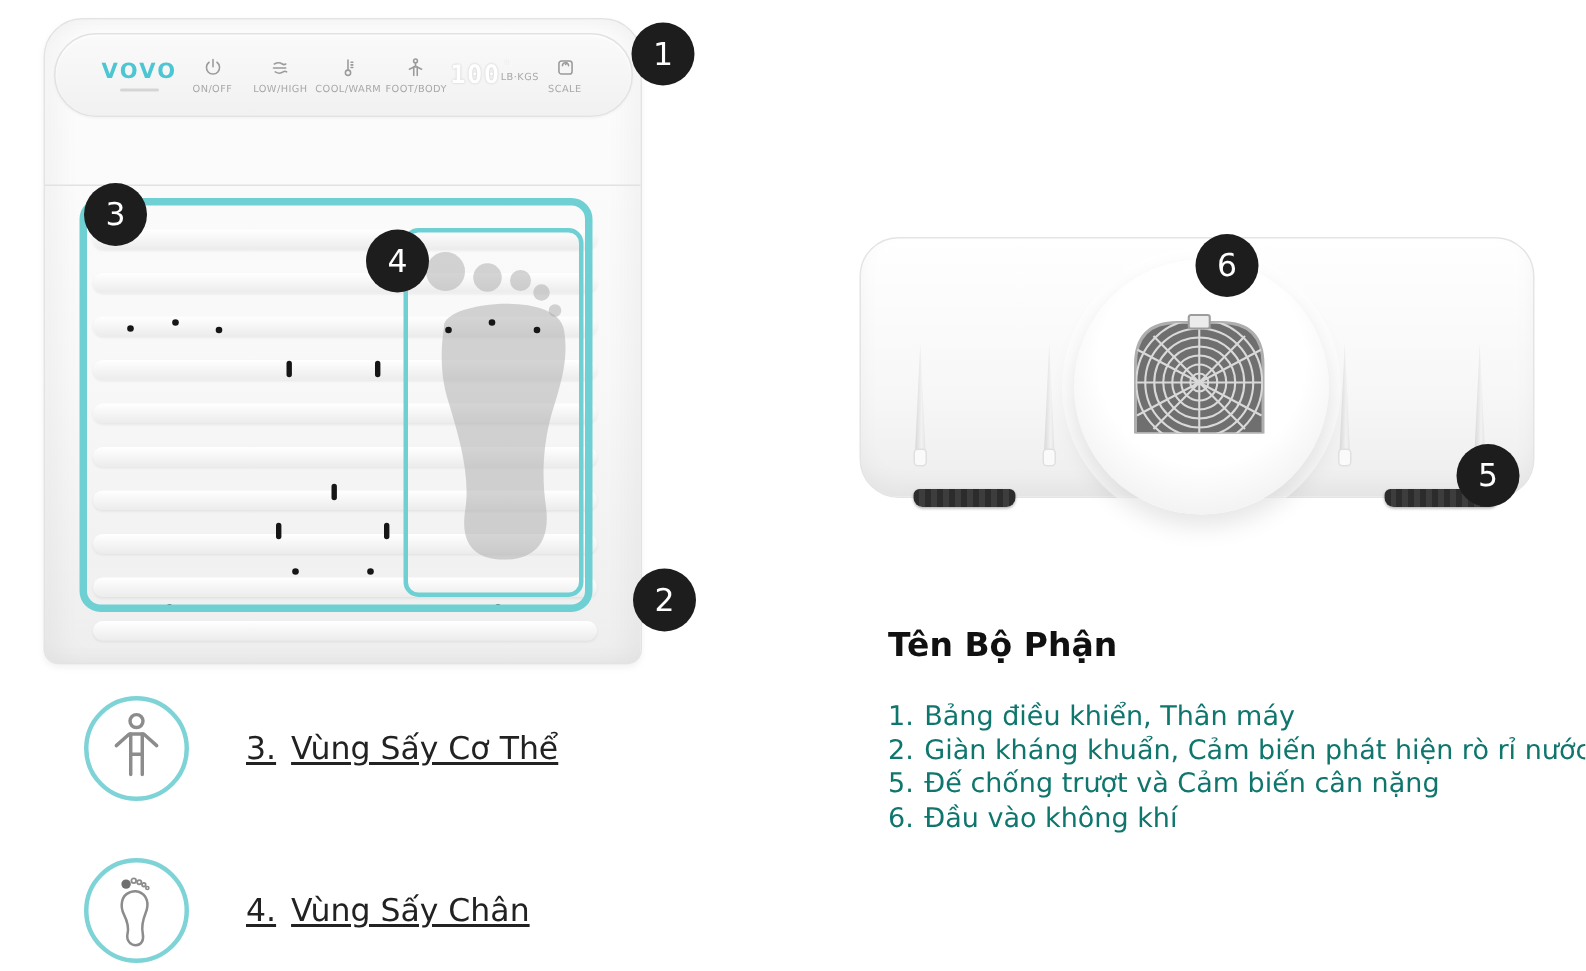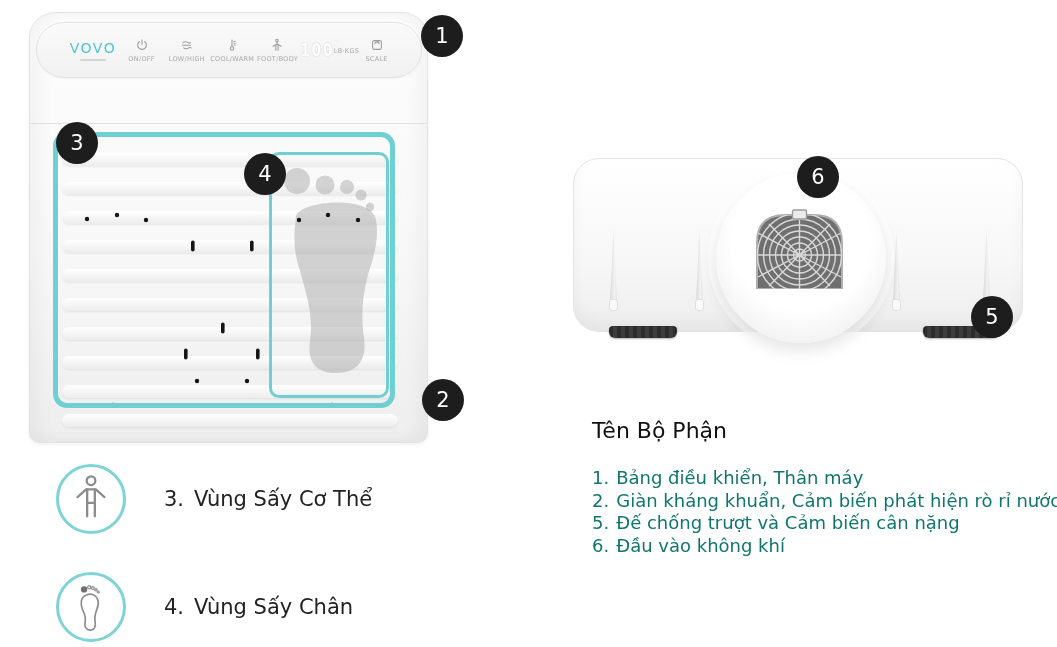--- a/index.html
+++ b/index.html
@@ -11,21 +11,21 @@
     background:linear-gradient(180deg,#fdfdfd 0%,#f8f8f8 55%,#eeeeee 100%);
     border:1px solid #e3e3e3; border-radius:26px 26px 10px 10px;
     box-shadow:inset -10px 0 16px rgba(0,0,0,.035), inset 10px 0 16px rgba(0,0,0,.035), 0 2px 4px rgba(0,0,0,.05); }
   .seam { position:absolute; left:0; top:110px; width:100%; height:1px; background:#e2e2e2; }
 
   .control-panel { position:absolute; left:6px; top:9px; width:386px; height:56px;
     background:linear-gradient(180deg,#fafafa,#f1f1f1); border:1px solid #e2e2e2; border-radius:28px;
     display:flex; align-items:center; justify-content:space-between; padding:0 26px 0 30px;
     box-shadow:inset 0 1px 2px rgba(255,255,255,.9), 0 1px 2px rgba(0,0,0,.04); }
   .logo-block { display:flex; flex-direction:column; align-items:center; width:62px; }
-  .logo { font-size:14px; font-weight:400; letter-spacing:1.5px; color:#4cc6d2; }
+  .logo { font-size:14px; font-weight:700; letter-spacing:1.5px; color:#4cc6d2; }
   .logo-subbar { width:26px; height:2px; background:#d5d5d5; border-radius:1px; margin-top:3px; }
   .cp-btn { display:flex; flex-direction:column; align-items:center; gap:3px; width:54px; }
   .cp-btn svg { width:14px; height:14px; stroke:#9b9b9b; fill:none; stroke-width:1.8; stroke-linecap:round; }
   .cp-label { font-size:6.5px; color:#a8a8a8; letter-spacing:.3px; white-space:nowrap; }
   .cp-display { display:flex; flex-direction:row; align-items:center; width:58px; }
   .seg-value { font-family:"DejaVu Sans Mono","Liberation Mono",monospace; font-size:17px; font-weight:bold;
     color:#ffffff; text-shadow:0 0 1px #cfcfcf, 0 0 2px #dddddd; letter-spacing:1px; position:relative; }
   .seg-sup { position:absolute; right:-7px; top:-1px; font-size:7px; color:#fff; text-shadow:0 0 1px #ccc; }
   .cp-display .cp-label { margin-top:1px; }
 
@@ -38,42 +38,42 @@
   .zone-foot { left:239px; top:139px; width:120px; height:246px; border:3px solid #6fd0d4; border-radius:10px; }
 
   
   .callout { position:absolute; width:42px; height:42px; border-radius:50%; background:#1d1d1d;
     color:#fff; font-size:21px; display:flex; align-items:center; justify-content:center; z-index:9; }
 
   
   .legend-row { position:absolute; display:flex; align-items:center; }
   .legend-icon { width:70px; height:70px; border-radius:50%; border:3px solid #7ed3d7; background:#fff;
     display:flex; align-items:center; justify-content:center; }
-  .legend-text { margin-left:38px; font-size:21px; color:#222; }
+  .legend-text { margin-left:38px; font-size:21px; color:#222;text-decoration:underline; }
   .legend-text .num { margin-right:10px; }
 
   
   .rear-device { position:absolute; left:573px; top:158px; width:450px; height:174px;
     background:linear-gradient(180deg,#ffffff 0%,#f7f7f7 60%,#ededed 100%);
     border:1px solid #e4e4e4; border-radius:26px;
     box-shadow:inset 0 -8px 14px rgba(0,0,0,.04); }
   .bulge { position:absolute; left:142px; top:14px; width:170px; height:170px; border-radius:50%;
     background:radial-gradient(circle at 50% 40%, #ffffff 52%, #f5f5f5 72%, #e8e8e8 100%);
     box-shadow:0 8px 16px rgba(0,0,0,.10), 0 0 0 8px rgba(255,255,255,.6); }
   .grille { position:absolute; left:177px; top:50px; width:97px; height:80px; }
   .fin { position:absolute; top:70px; width:9px; height:78px;
     background:linear-gradient(90deg,#d2d2d2,#f2f2f2 60%,#dcdcdc);
     clip-path:polygon(50% 0, 92% 100%, 8% 100%); }
   .fin-cap { position:absolute; top:140px; width:9px; height:12px; background:#fafafa; border:1px solid #e0e0e0; border-radius:3px; }
   .foot-pad { position:absolute; top:167px; height:12px; border-radius:4px 4px 6px 6px;
     background:repeating-linear-gradient(90deg,#2c2c2c 0 4px,#3d3d3d 4px 8px); box-shadow:0 1px 2px rgba(0,0,0,.3); }
 
   
   .parts-list { position:absolute; left:592px; top:418px; width:460px; }
-  .parts-title { font-size:22px; font-weight:normal; color:#111; margin-bottom:24px; }
+  .parts-title { font-size:22px; font-weight:bold; color:#111; margin-bottom:24px; }
   .part-item { font-size:18px; color:#0f766e; line-height:22.5px; white-space:nowrap; }
   .part-item .num { margin-right:7px; }
 </style>
 </head>
 <body>
 
 <div class="canvas">
 
   <div class="front-device">
 

